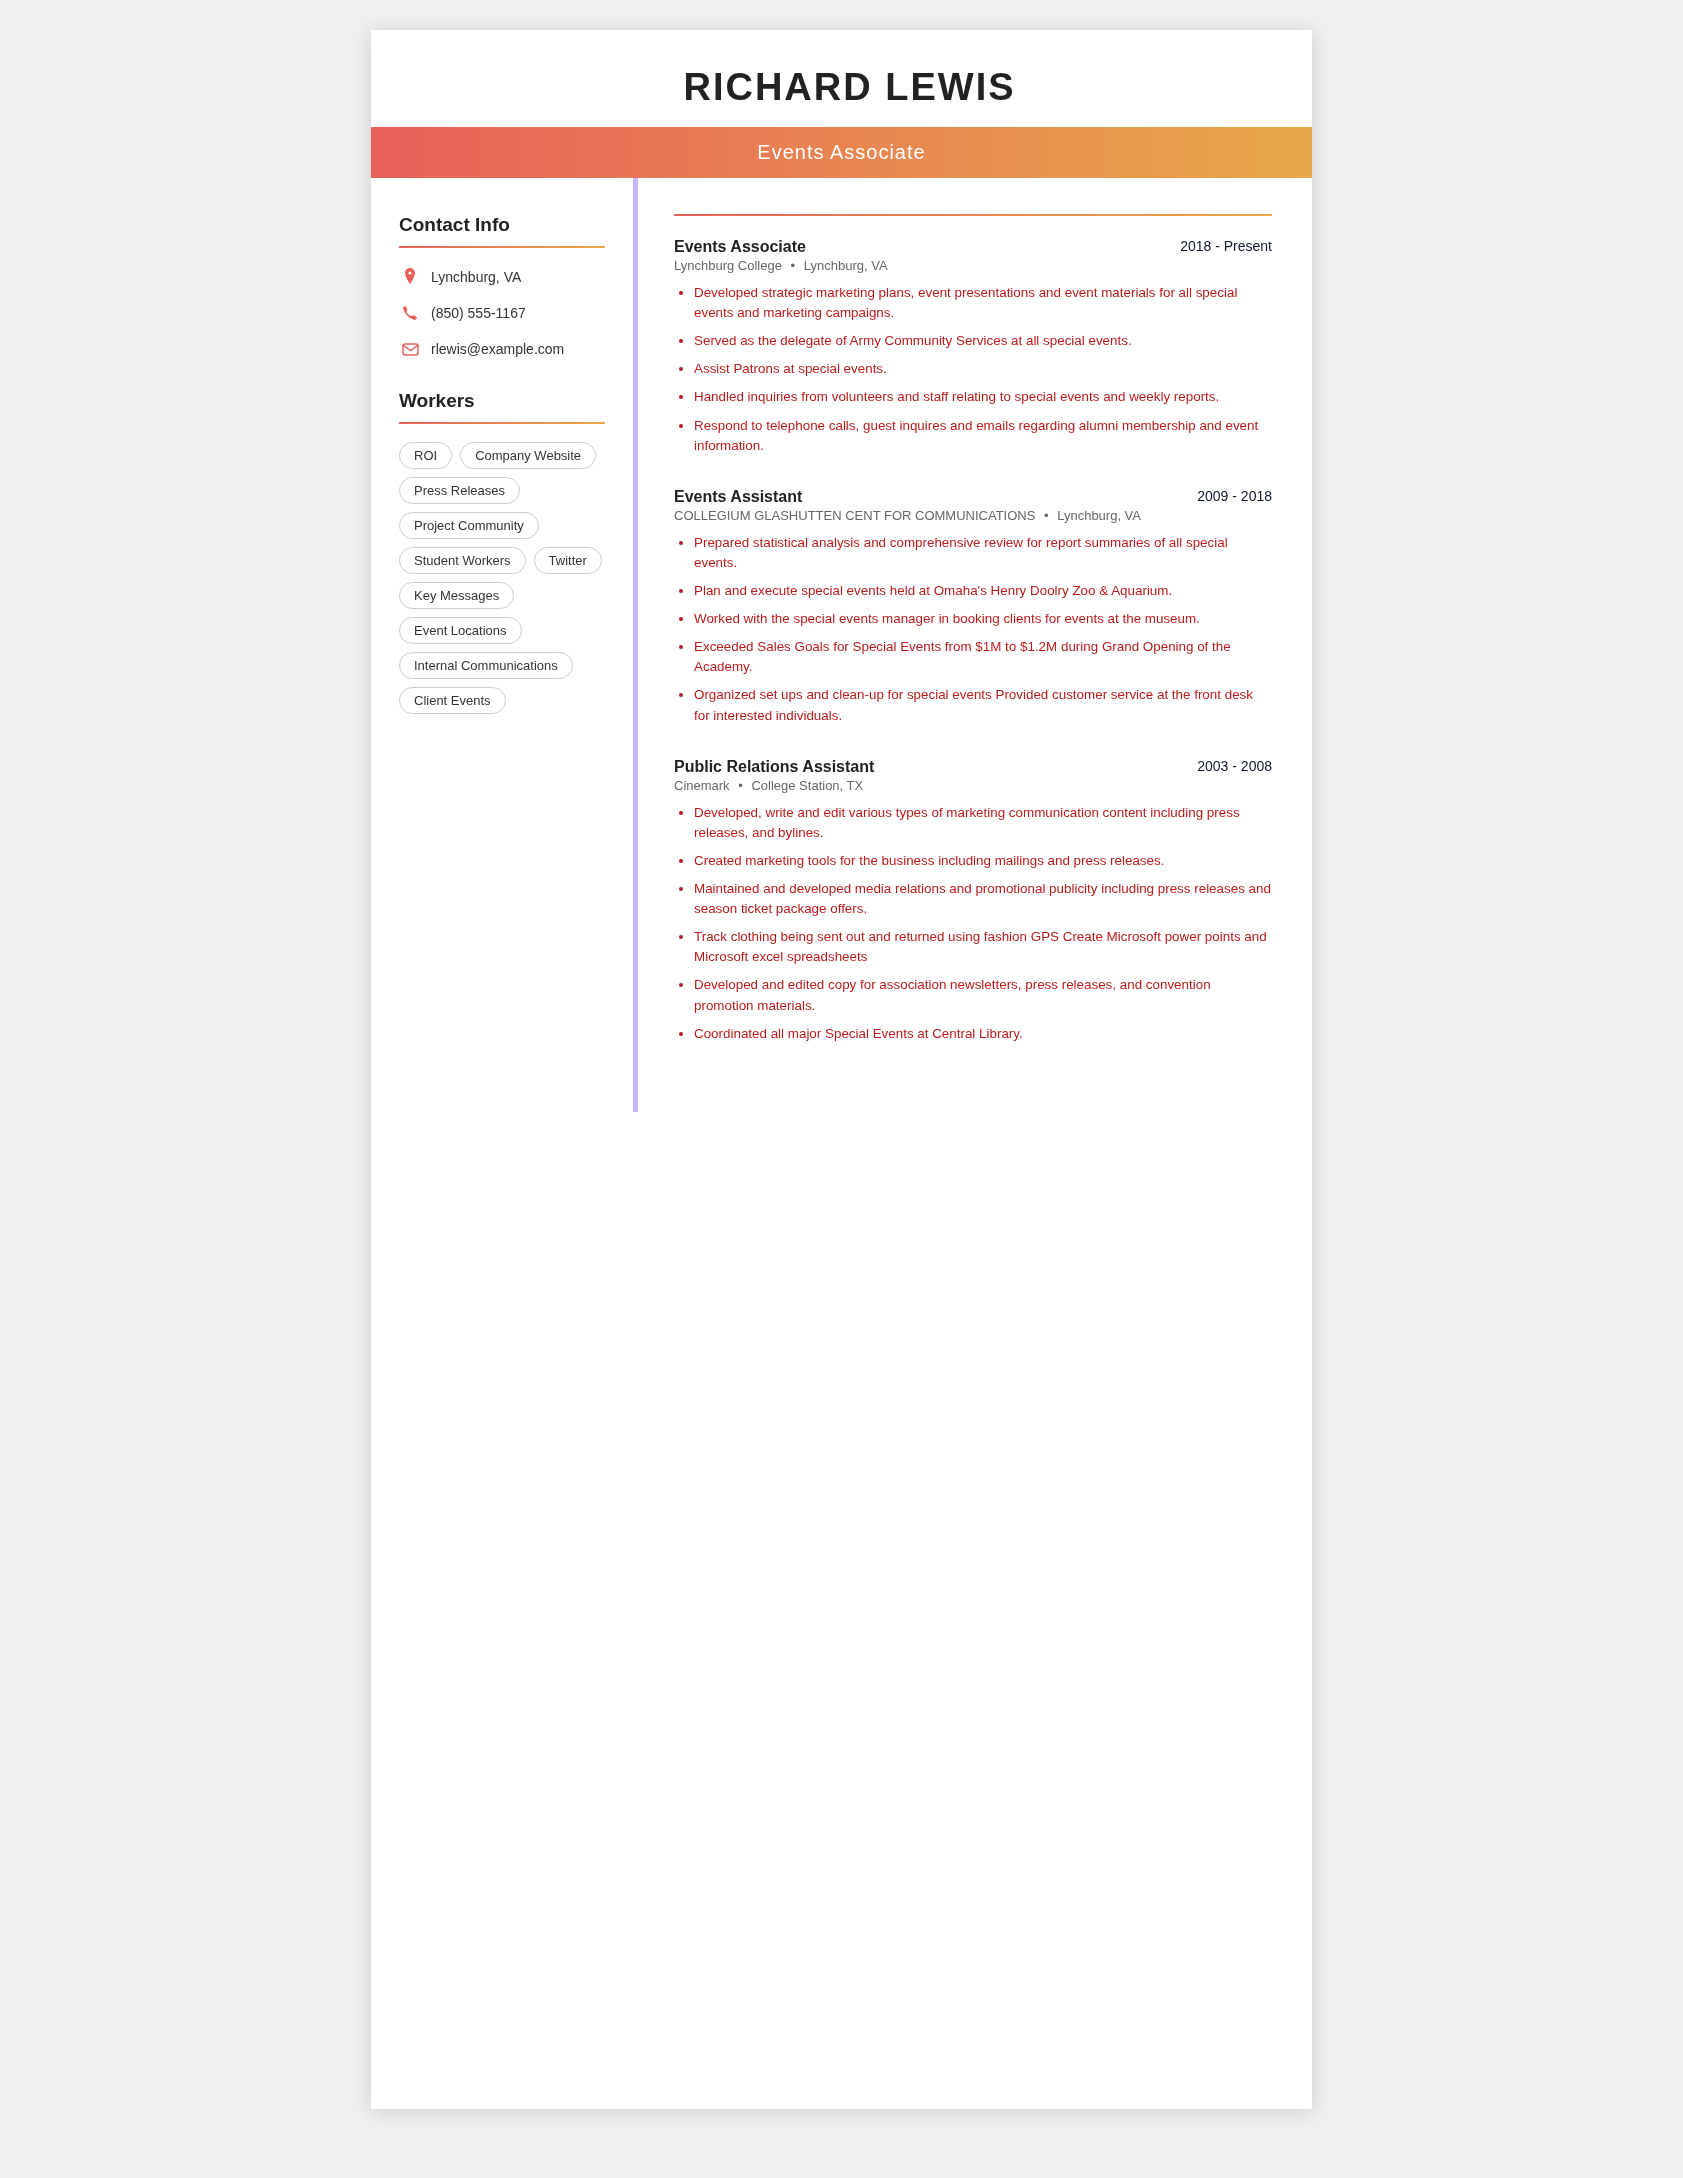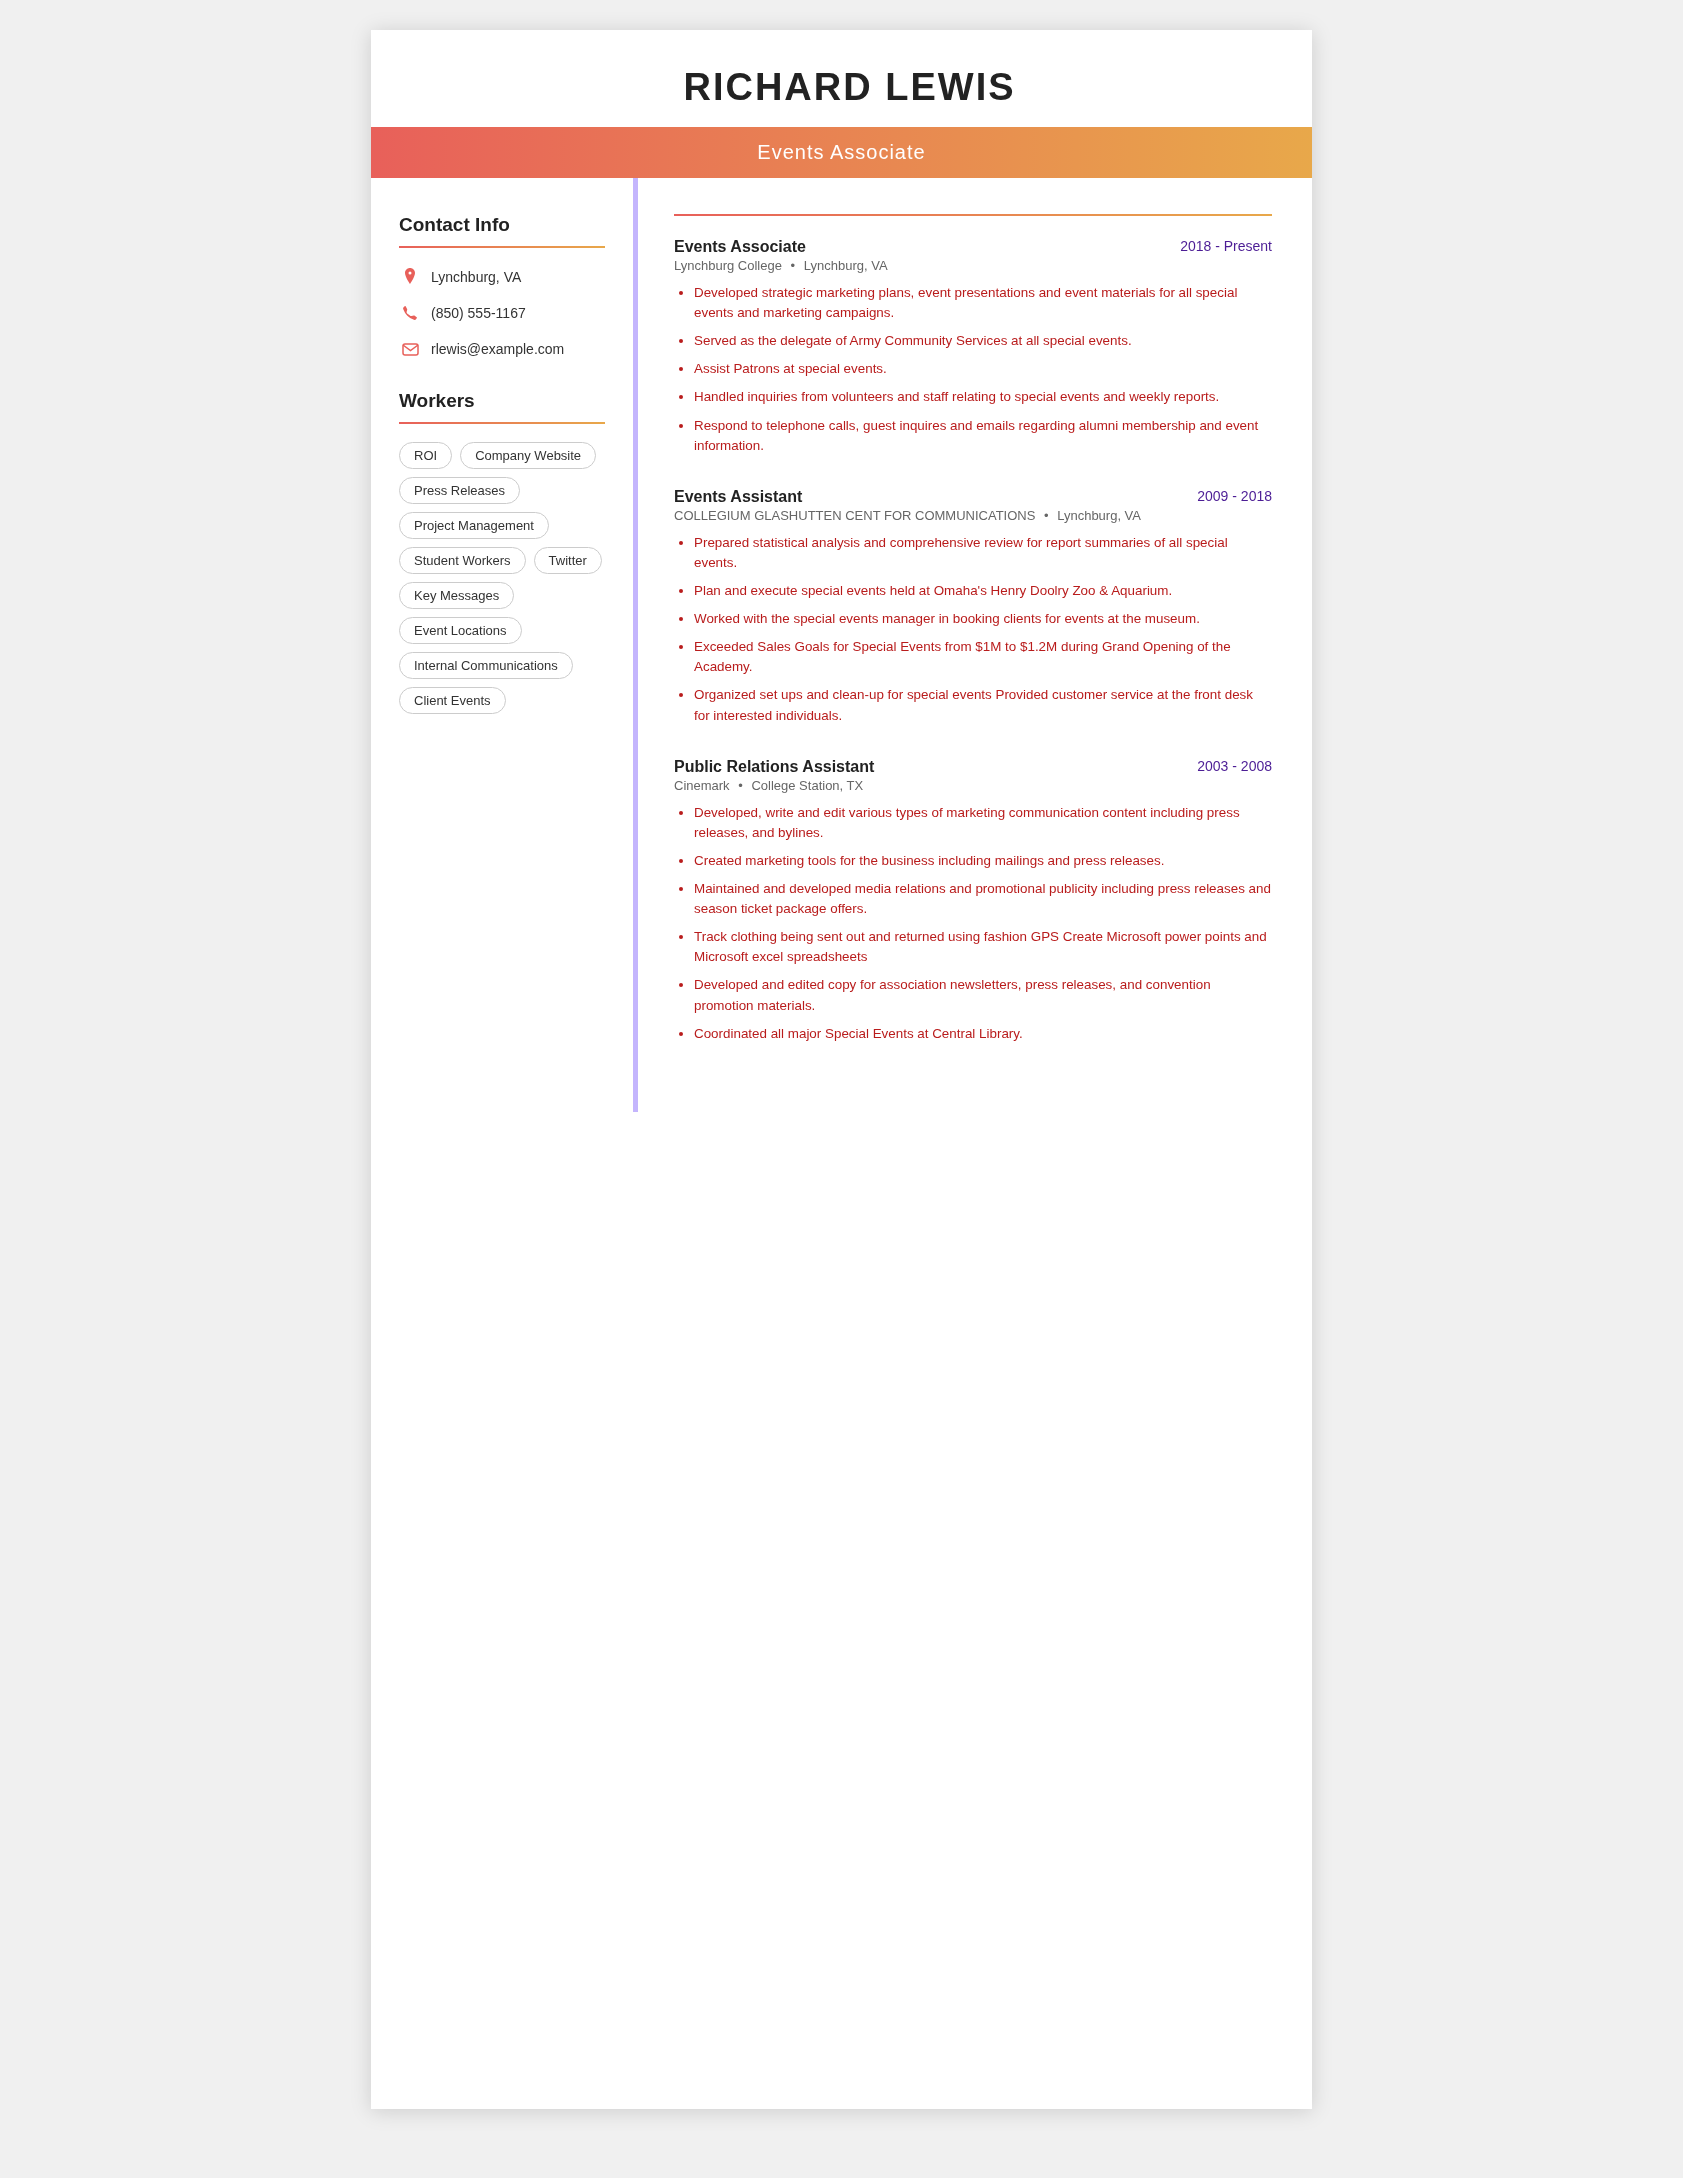--- a/index.html
+++ b/index.html
@@ -132,21 +132,21 @@
     }
     .job-title {
       font-family: Arial, sans-serif;
       font-size: 16px;
       font-weight: 700;
       color: #222;
     }
     .job-dates {
       font-family: Arial, sans-serif;
       font-size: 14px;
-      color: #4c1d95;
+      color: #0f172a;
       white-space: nowrap;
       margin-left: 20px;
     }
     .job-company {
       font-family: Arial, sans-serif;
       font-size: 13px;
       color: #666;
       margin-bottom: 10px;
     }
     .job-bullets {
@@ -212,21 +212,21 @@
         </div>
       </div>
 
       <div class="skills-section">
         <div class="sidebar-section-title">Workers</div>
         <div class="sidebar-divider"></div>
         <div class="skills-tags" id="skills-container">
             <span class="skill-tag">ROI</span>
             <span class="skill-tag">Company Website</span>
             <span class="skill-tag">Press Releases</span>
-            <span class="skill-tag">Project Management</span>
+            <span class="skill-tag">Project Community</span>
             <span class="skill-tag">Student Workers</span>
             <span class="skill-tag">Twitter</span>
             <span class="skill-tag">Key Messages</span>
             <span class="skill-tag">Event Locations</span>
             <span class="skill-tag">Internal Communications</span>
             <span class="skill-tag">Client Events</span>
           </div>
       </div>
     </div>
 

